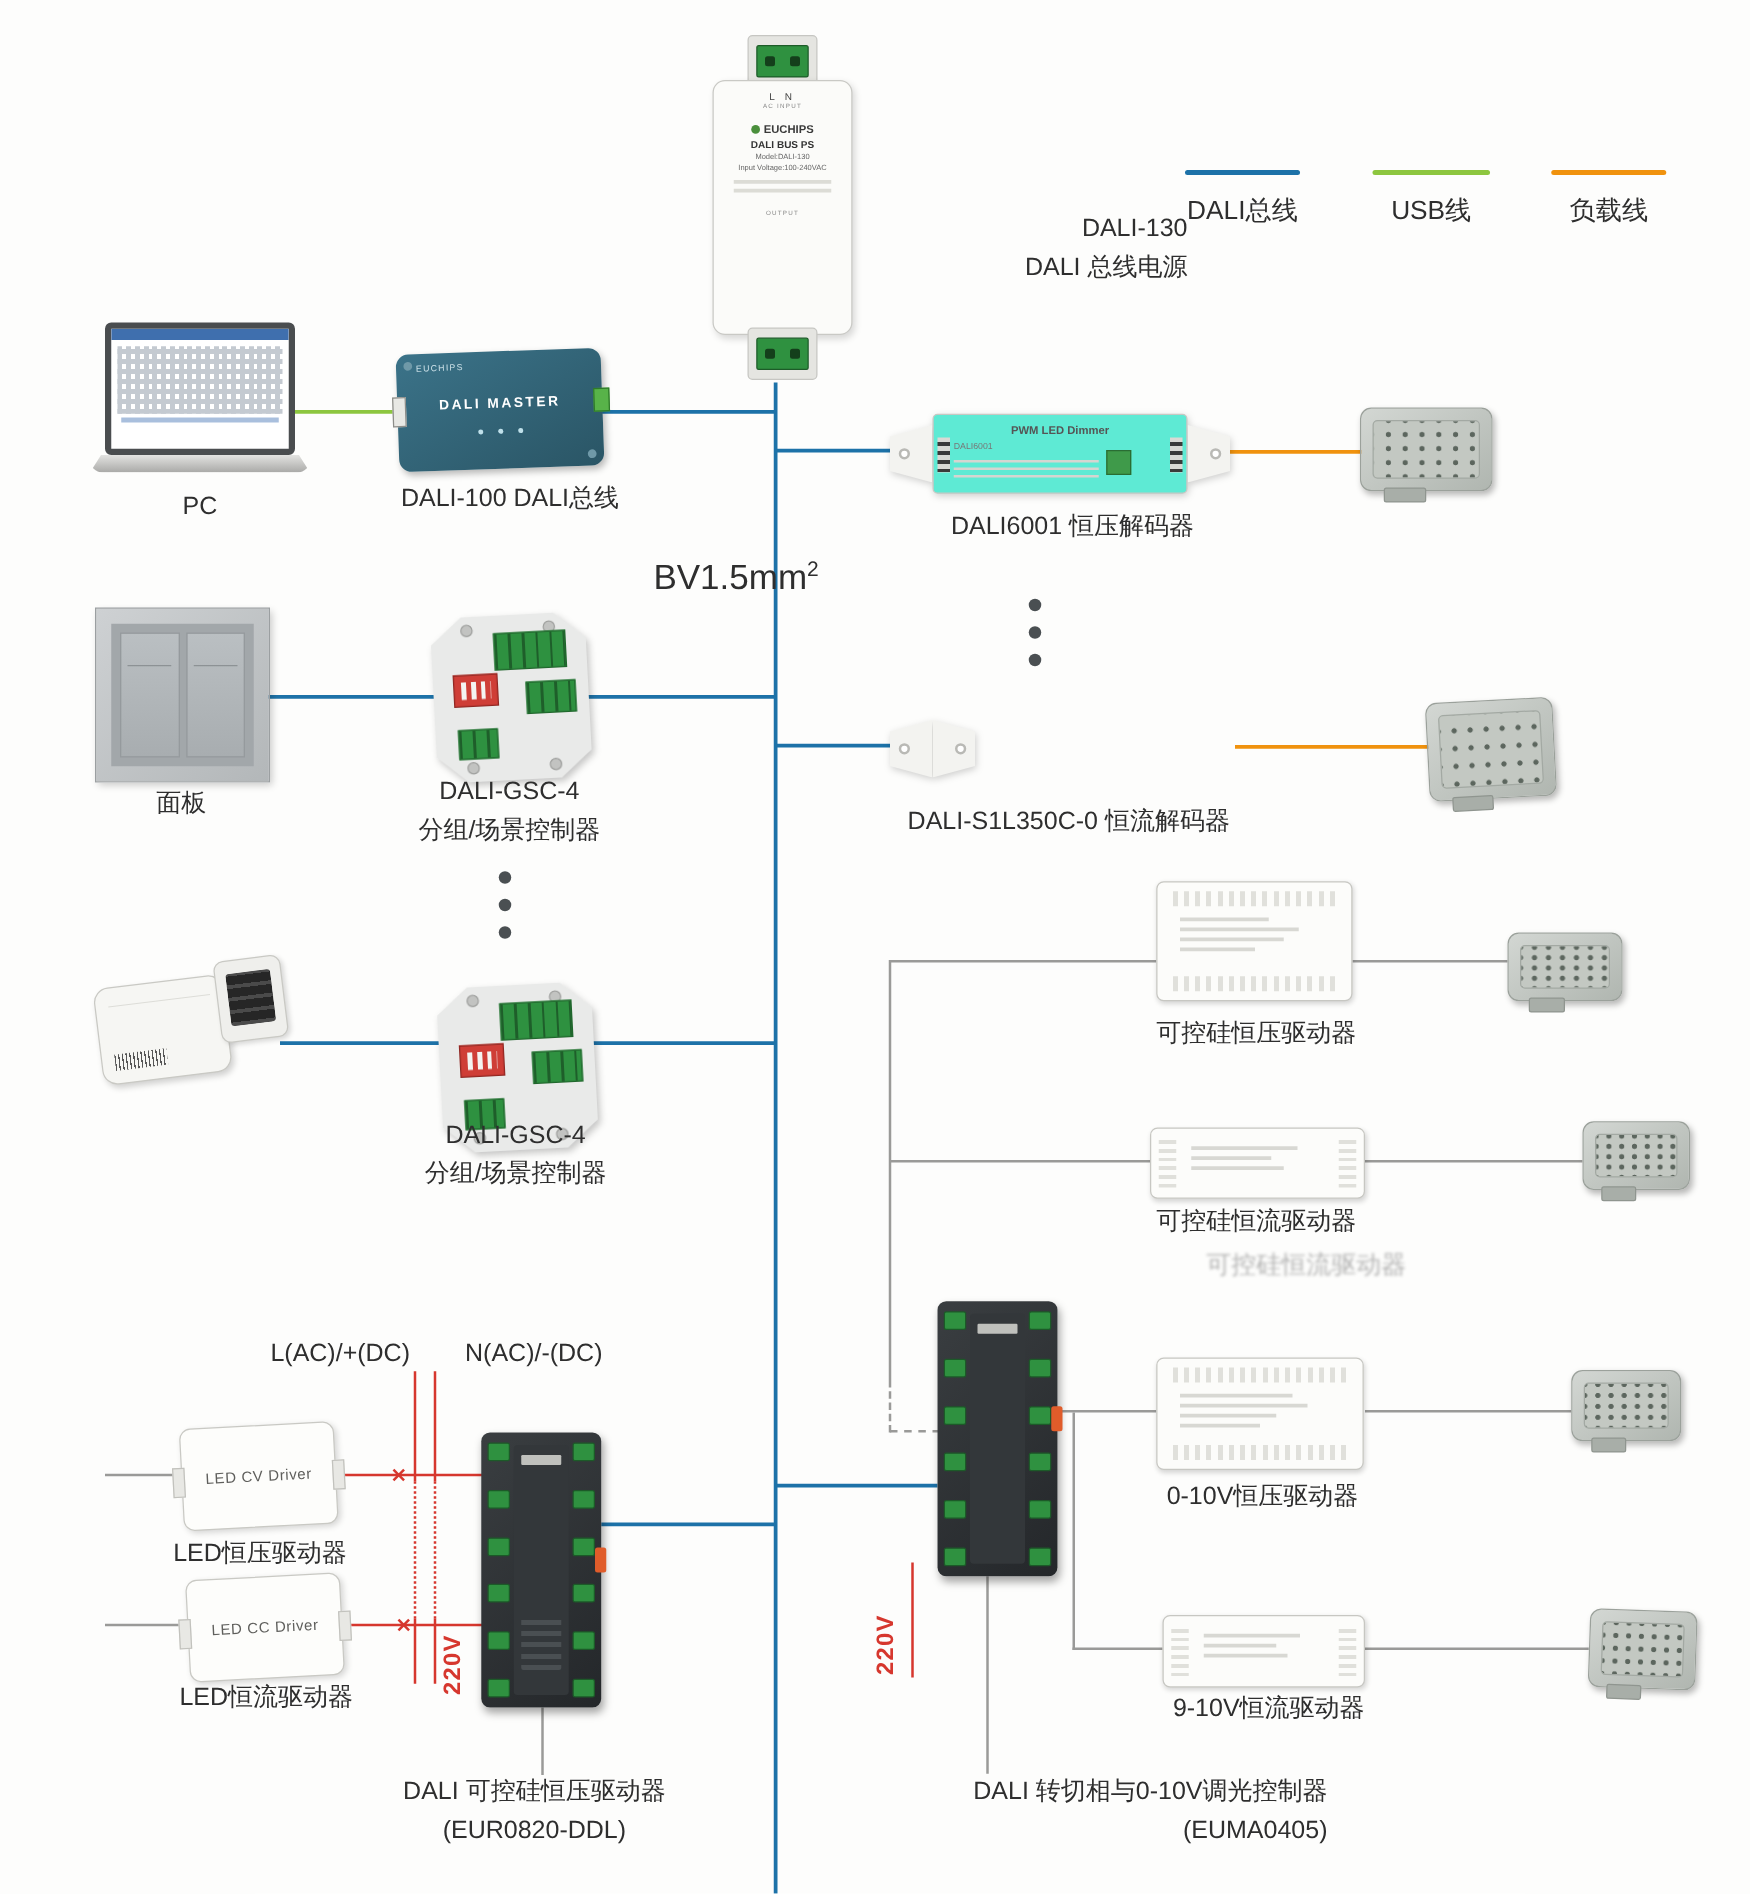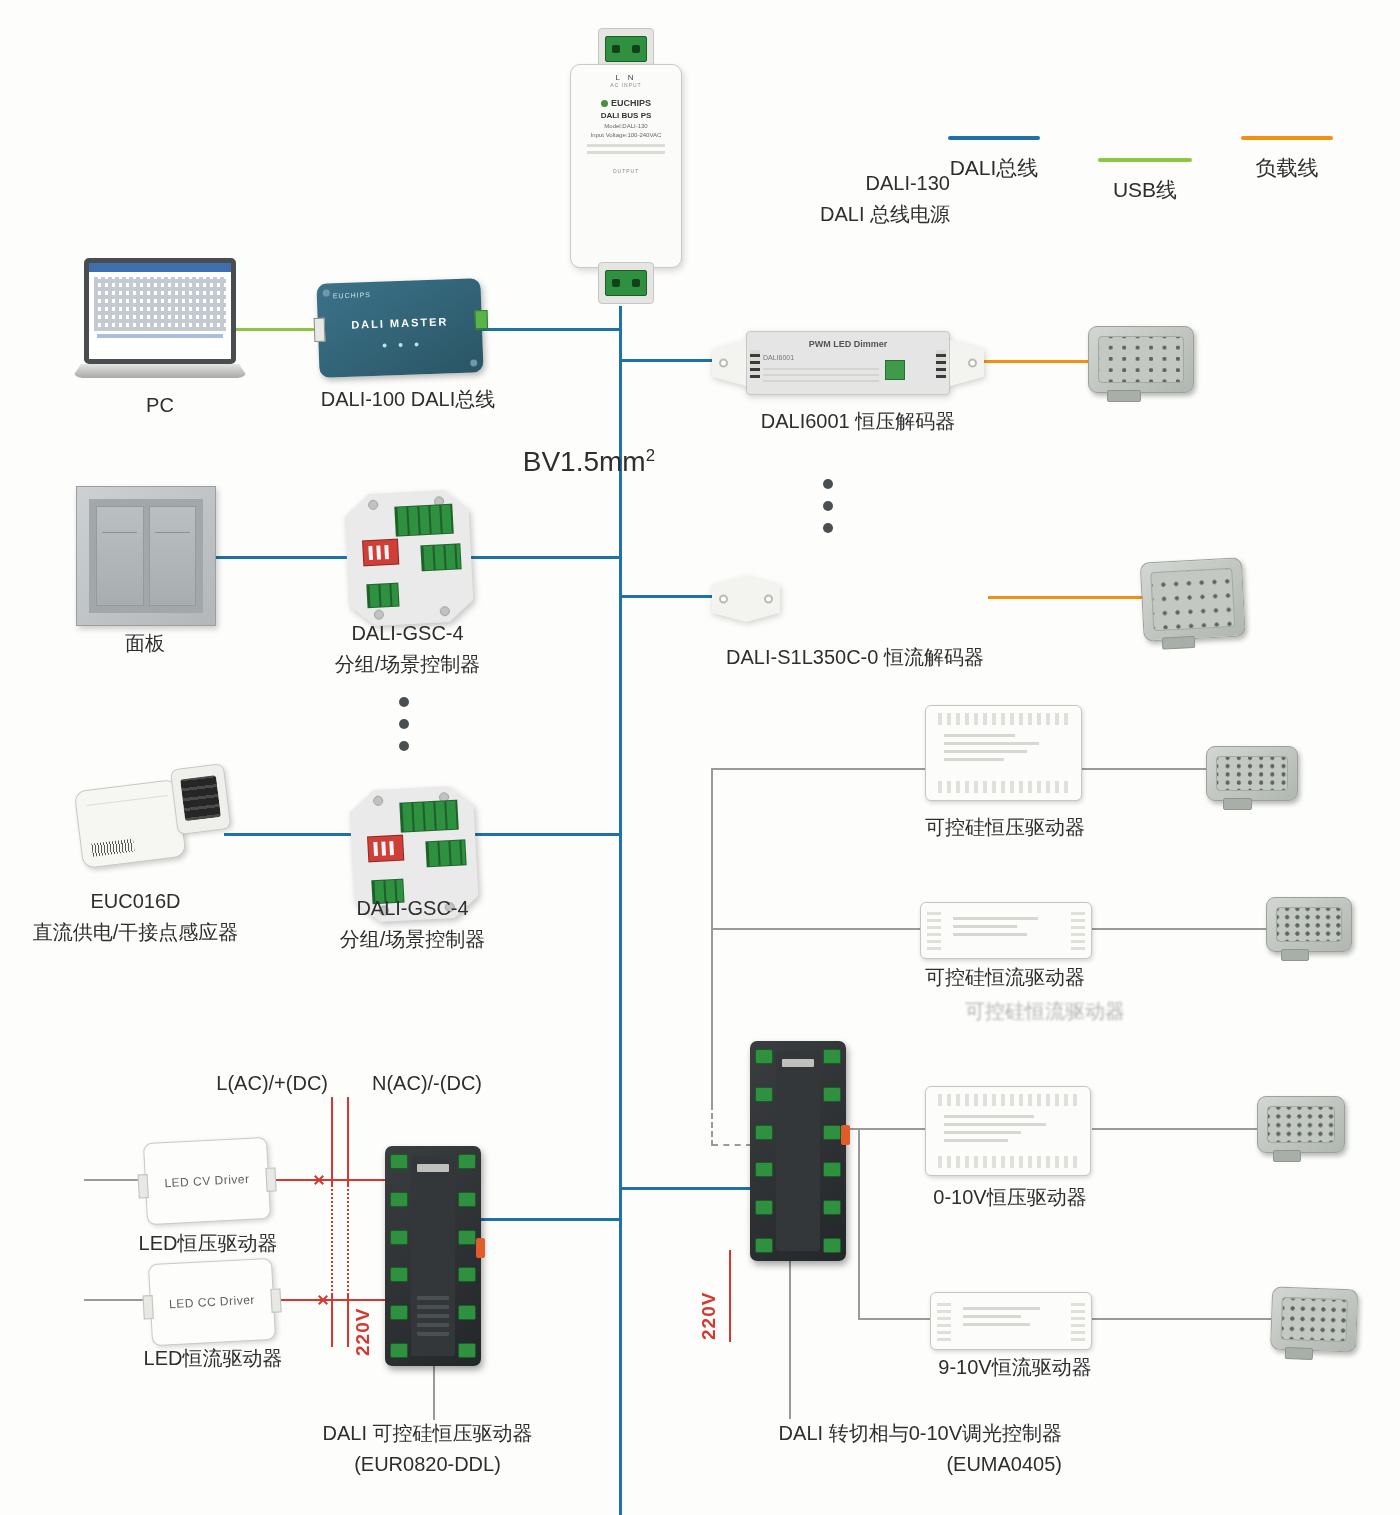--- a/index.html
+++ b/index.html
@@ -87,21 +87,21 @@
   .sens-dips{position:absolute;right:8px;top:10px;width:36px;height:42px;background:#262626;border-radius:3px;background-image:repeating-linear-gradient(0deg,#4a4a4a 0 3px,transparent 3px 10px);}
 
   
   .decoder{height:64px;display:flex;align-items:center;filter:drop-shadow(1px 2px 3px rgba(0,0,0,.18));}
   .dec-ear{width:34px;height:46px;background:#f3f3f0;position:relative;flex:0 0 34px;}
   .dec-ear.left{clip-path:polygon(0 20%,100% 0,100% 100%,0 80%);}
   .dec-ear.right{clip-path:polygon(0 0,100% 20%,100% 80%,0 100%);}
   .hole{position:absolute;top:50%;width:9px;height:9px;border-radius:50%;background:#fff;border:2px solid #b9b9b5;transform:translateY(-50%);}
   .dec-ear.left .hole{left:7px;}
   .dec-ear.right .hole{right:7px;}
-  .dec-body{flex:1;height:64px;background:#e5e5e5;border:1px solid #c8c8c3;border-radius:4px;position:relative;}
+  .dec-body{flex:1;height:64px;background:#5eead4;border:1px solid #c8c8c3;border-radius:4px;position:relative;}
   .dec-title{position:absolute;top:7px;left:50%;transform:translateX(-50%);font-size:9px;font-weight:bold;color:#555;white-space:nowrap;}
   .dec-sub{position:absolute;top:22px;left:16px;font-size:7px;color:#777;}
   .dec-bars{position:absolute;left:16px;right:70px;top:36px;}
   .dec-bars i{display:block;height:2px;background:#d5d5d0;margin-bottom:4px;}
   .dec-qr{position:absolute;right:44px;top:28px;width:20px;height:20px;background:#3f9a4a;border:1px solid #2a6d33;}
   .dec-term{position:absolute;top:18px;width:10px;height:28px;background:repeating-linear-gradient(0deg,#3a3a3a 0 3px,#d9d9d4 3px 7px);}
   .dec-term.l{left:3px;}.dec-term.r{right:3px;}
 
   
   .drv{position:absolute;background:#fcfcfa;border:1px solid #c7c7c2;border-radius:6px;box-shadow:1px 2px 4px rgba(0,0,0,.16);}
@@ -183,21 +183,21 @@
   <div class="line ln-gray" style="left:84px;top:1299px;width:66px;height:2px;"></div>
   <div class="line ln-red" style="left:268px;top:1179px;width:118px;height:2px;"></div>
   <div class="line ln-red" style="left:272px;top:1299px;width:114px;height:2px;"></div>
   <div class="xmark" style="left:313px;top:1174px;"></div>
   <div class="xmark" style="left:317px;top:1294px;"></div>
 
   <div class="legend-item" style="left:948px;top:136px;width:92px;">
     <div class="leg-line" style="background:#1d72a8;"></div>
     <div class="leg-text">DALI总线</div>
   </div>
-  <div class="legend-item" style="left:1098px;top:136px;width:94px;margin-top:22px;">
+  <div class="legend-item" style="left:1098px;top:136px;width:94px;">
     <div class="leg-line" style="background:#8dc63f;"></div>
     <div class="leg-text">USB线</div>
   </div>
   <div class="legend-item" style="left:1241px;top:136px;width:92px;">
     <div class="leg-line" style="background:#f0920e;"></div>
     <div class="leg-text">负载线</div>
   </div>
 
   <div class="abs psu" style="left:570px;top:28px;">
     <div class="psu-tab" style="top:0;">
@@ -306,24 +306,20 @@
 
   <div class="abs sensor" style="left:78px;top:772px;transform:rotate(-7deg);">
     <div class="sens-main">
       <div class="sens-seam"></div>
       <div class="sens-barcode"></div>
     </div>
     <div class="sens-head">
       <div class="sens-dips"></div>
     </div>
   </div>
-  <div class="lbl" style="left:28px;top:886px;width:215px;">
-    <div>EUC016D</div>
-    <div>直流供电/干接点感应器</div>
-  </div>
 
   <div class="abs gsc" style="left:352px;top:788px;transform:rotate(-3deg);">
     <div class="gsc-shape">
       <i class="screw" style="top:6px;left:24px;"></i>
       <i class="screw" style="top:6px;right:24px;"></i>
       <i class="screw" style="bottom:6px;left:24px;"></i>
       <i class="screw" style="bottom:6px;right:24px;"></i>
       <div class="gsc-green" style="top:14px;left:50px;width:58px;height:30px;"></div>
       <div class="gsc-green" style="top:54px;right:10px;width:40px;height:26px;"></div>
       <div class="gsc-red"></div>

